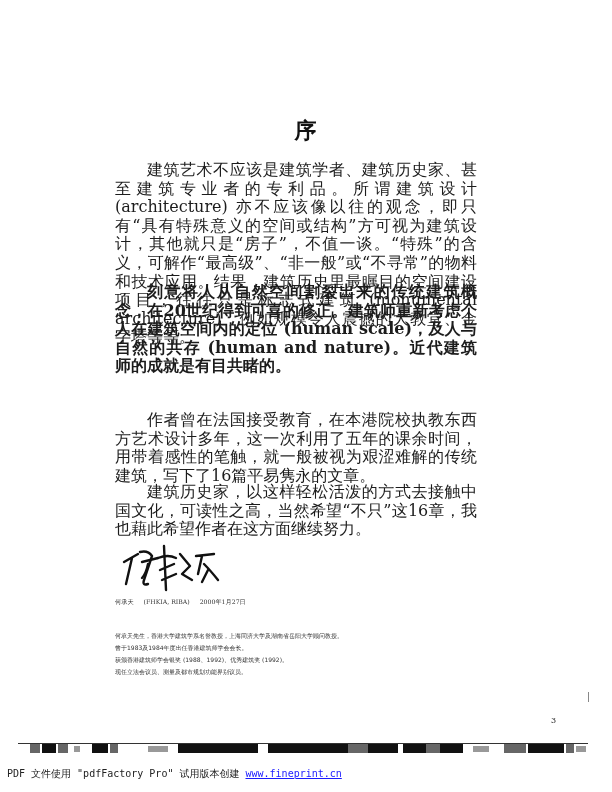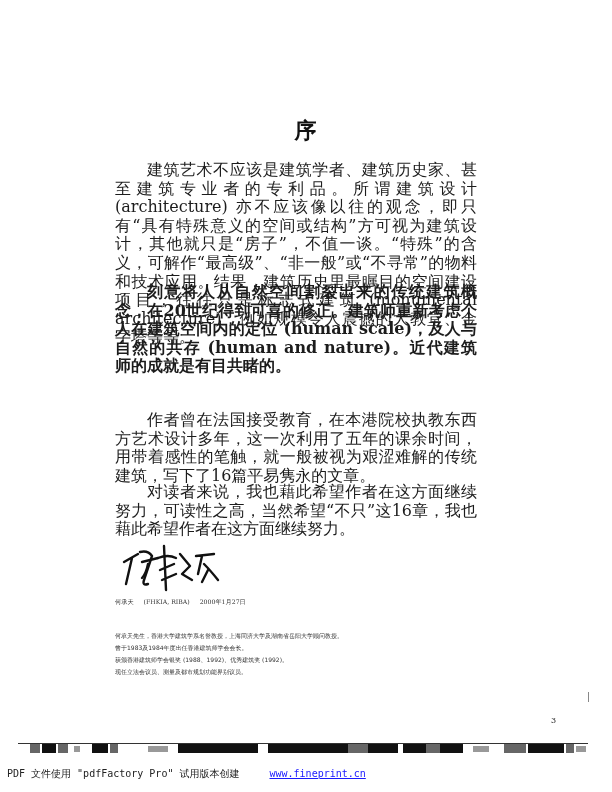--- a/index.html
+++ b/index.html
@@ -123,41 +123,40 @@
     left: 7px;
     top: 767px;
     font-family: "DejaVu Sans Mono", "Liberation Mono", monospace;
     font-size: 10px;
     color: #222;
     white-space: nowrap;
   }
   .footer a {
     color: #1a1aff;
     text-decoration: underline;
-    margin-left: 24px;
   }
 </style>
 </head>
 <body>
 
 <div class="page">
 
   <div class="title">序</div>
 
   <div class="body-text" id="p1">
     <p class="para">建筑艺术不应该是建筑学者、建筑历史家、甚至建筑专业者的专利品。所谓建筑设计 (architecture) 亦不应该像以往的观念，即只有“具有特殊意义的空间或结构”方可视为建筑设计，其他就只是“房子”，不值一谈。“特殊”的含义，可解作“最高级”、“非一般”或“不寻常”的物料和技术应用。结果，建筑历史里最瞩目的空间建设项目，往往只是标志式建筑 (monumental architecture)，例如规模令人震撼的大教堂、金字塔等等。</p>
   </div>
   <div class="body-text" id="p2">
     <p class="para">刻意将人从自然空间割裂出来的传统建筑概念，在20世纪得到可喜的修正。建筑师重新考虑个人在建筑空间内的定位 (human scale)，及人与自然的共存 (human and nature)。近代建筑师的成就是有目共睹的。</p>
   </div>
   <div class="body-text" id="p4">
     <p class="para">作者曾在法国接受教育，在本港院校执教东西方艺术设计多年，这一次利用了五年的课余时间，用带着感性的笔触，就一般被视为艰涩难解的传统建筑，写下了16篇平易隽永的文章。</p>
   </div>
   <div class="body-text" id="p5">
-    <p class="para">对读者来说，我也藉此希望作者在这方面继续努力，可读性之高，当然希望“不只”这16章，我也藉此希望作者在这方面继续努力。</p>
+    <p class="para">建筑历史家，以这样轻松活泼的方式去接触中国文化，可读性之高，当然希望“不只”这16章，我也藉此希望作者在这方面继续努力。</p>
   </div>
 
   <svg class="signature" viewBox="0 0 110 56">
     <g fill="none" stroke="#111" stroke-width="2.4" stroke-linecap="round" stroke-linejoin="round">
       <path d="M6 22 L20 14 M14 18 L8 44 M22 12 Q30 10 34 16 L26 40 Q24 46 30 44"></path>
       <path d="M24 22 L40 18 M30 24 Q28 34 24 38"></path>
       <path d="M46 6 L48 50 M40 18 Q50 14 58 18 M42 30 L56 24 M44 40 L58 34"></path>
       <path d="M62 14 L72 26 L64 34 L74 40"></path>
       <path d="M78 16 L96 14 M84 16 L80 34 M86 24 Q92 30 100 40 M90 30 L84 42"></path>
     </g>

